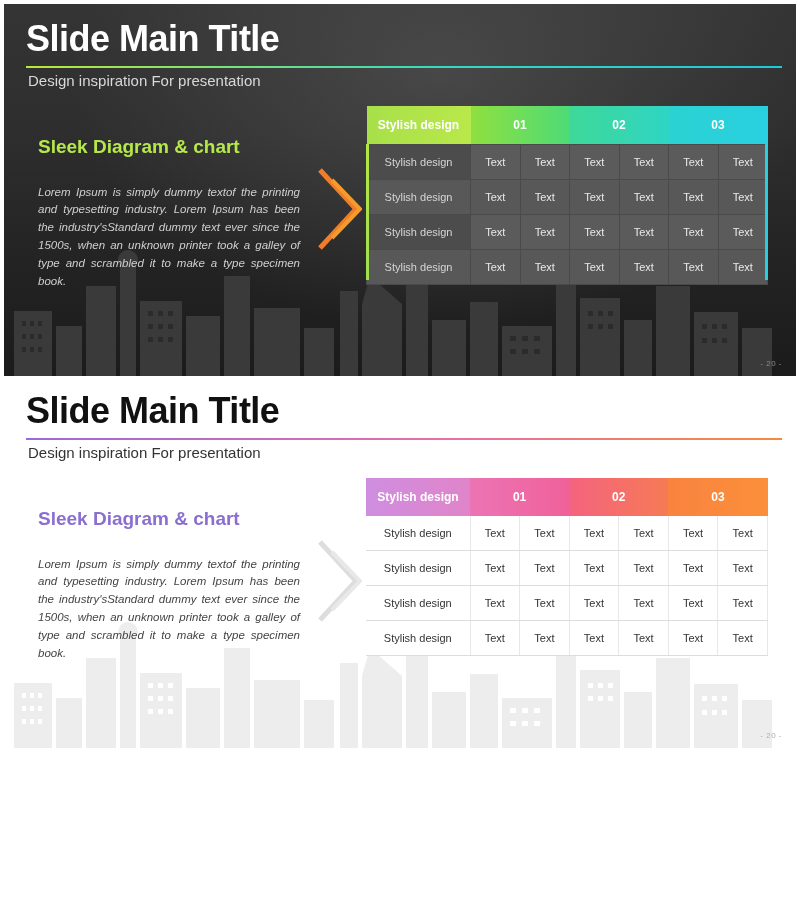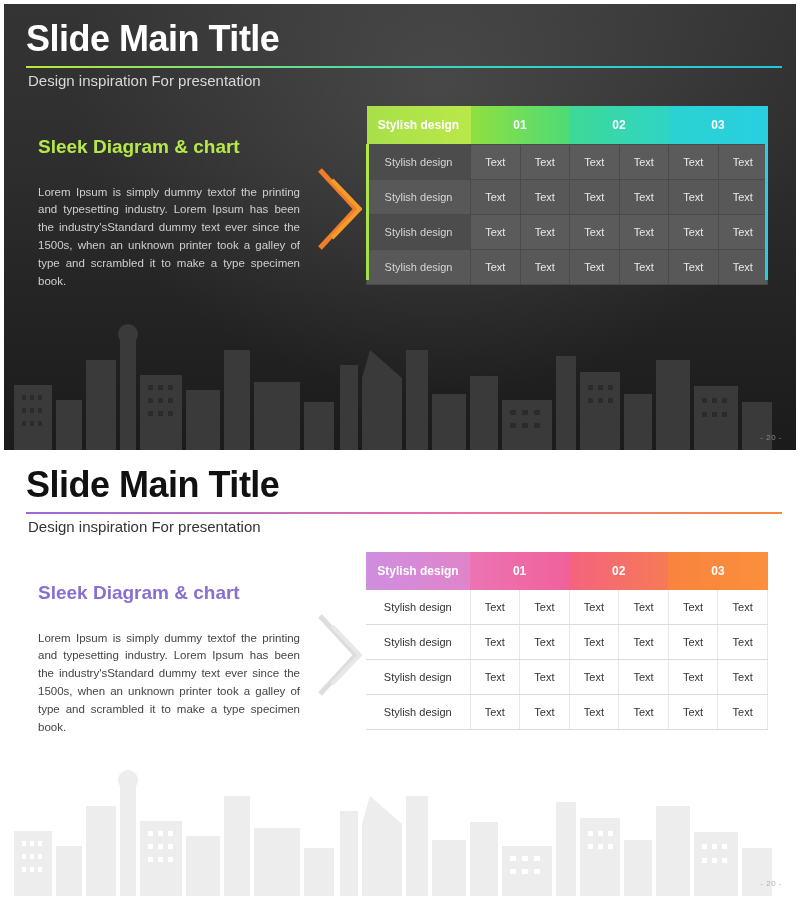--- a/index.html
+++ b/index.html
@@ -8,21 +8,21 @@
     background: #ffffff;
   }
   body {
     width: 800px;
     height: 900px;
     font-family: "Liberation Sans", sans-serif;
     overflow: hidden;
   }
   .page {
     width: 800px;
-    height: 450px;
+    height: 376px;
     position: relative;
     overflow: hidden;
     box-sizing: border-box;
   }
 
   
   .slide-dark {
     background: #2b2b2b;
     background-image:
       radial-gradient(ellipse at 55% 18%, rgba(90,90,90,0.55) 0%, rgba(43,43,43,0) 60%),
@@ -95,20 +95,21 @@
   .slide-light .section-heading { color: #8a6fd0; }
 
   .body-copy {
     position: absolute;
     left: 34px;
     top: 168px;
     width: 262px;
     font-size: 11.5px;
     line-height: 1.55;
     text-align: justify;
+    font-style: italic;
   }
   .slide-dark .body-copy { color: #cfcfcf; }
   .slide-light .body-copy { color: #444444; }
 
   .arrow {
     position: absolute;
     left: 312px;
     top: 160px;
     width: 46px;
     height: 90px;

